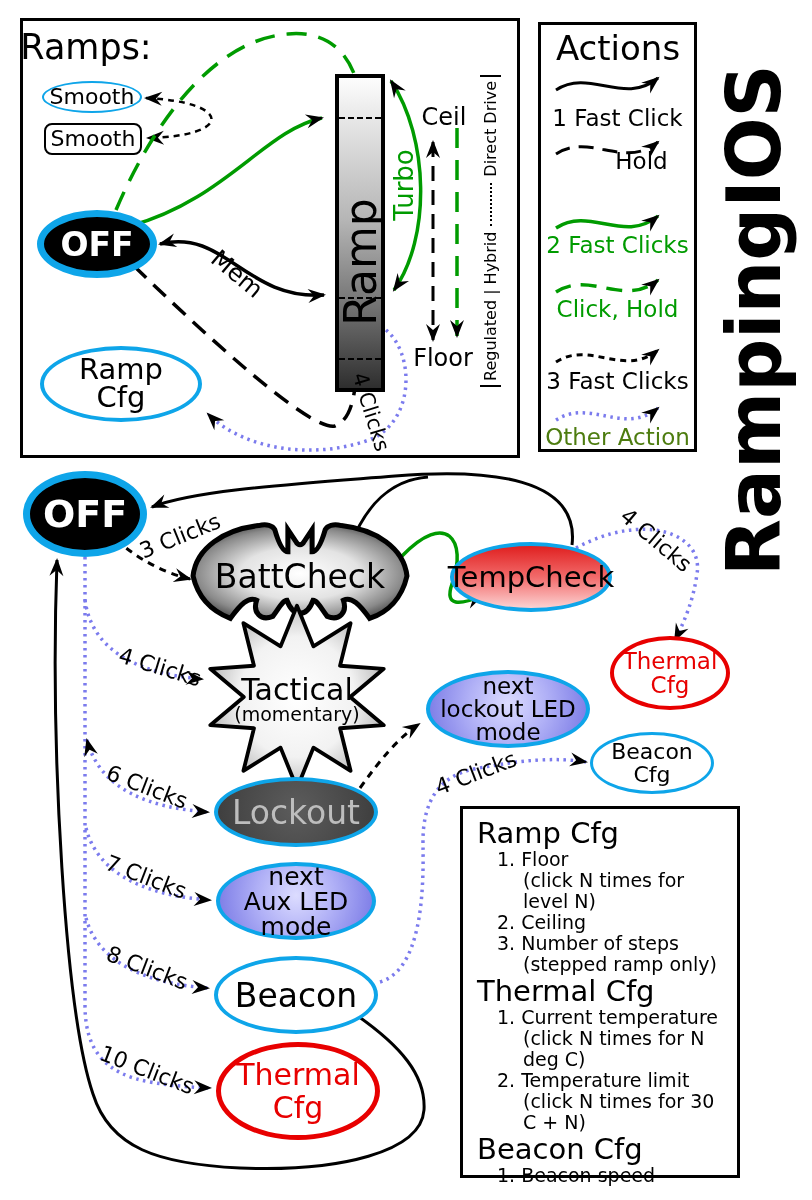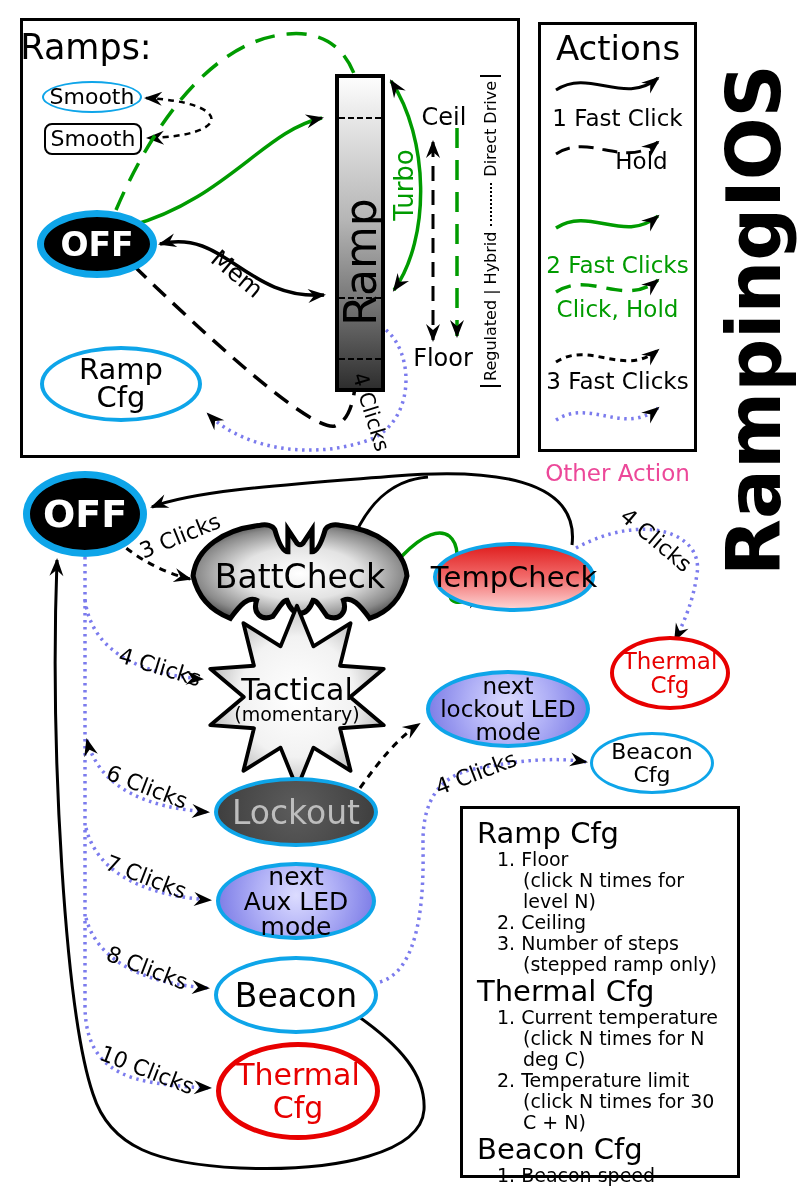--- a/index.html
+++ b/index.html
@@ -5,21 +5,21 @@
   html,body{margin:0;padding:0;background:#fff;}
   #canvas{position:relative;width:812px;height:1200px;background:#fff;overflow:hidden;
           font-family:"DejaVu Sans","Liberation Sans",sans-serif;color:#000;}
   .panel{position:absolute;border:3px solid #000;background:transparent;z-index:2;box-sizing:border-box;}
   #wires{position:absolute;left:0;top:0;z-index:1;}
   .node{position:absolute;display:flex;flex-direction:column;align-items:center;justify-content:center;
         box-sizing:border-box;z-index:3;line-height:1;text-align:center;background:#fff;}
   .ellipse{border:7px solid #0ea5e9;border-radius:50%;}
   .lbl{position:absolute;white-space:nowrap;z-index:2;transform:translate(-50%,-50%);}
   .green{color:#009b00;}
-  .blue{color:#ec4899;margin-top:36px;}
+  .blue{color:#4d7c0f;}
   .shape-wrap{position:absolute;z-index:3;}
   .shape-text{position:absolute;z-index:4;display:flex;flex-direction:column;
               justify-content:center;text-align:center;line-height:1;}
   
   #ramp-bar{position:absolute;left:335px;top:74px;width:50px;height:318px;border:4px solid #000;
             box-sizing:border-box;z-index:2;
             background:linear-gradient(180deg,#fdfdfd 0%,#e6e6e6 14%,#b5b5b5 46%,#6d6d6d 76%,#2e2e2e 100%);}
   .bar-dash{position:absolute;left:0;width:100%;border-top:2px dashed #000;}
   
   #dd-bracket{position:absolute;left:480px;top:387px;width:312px;height:21px;
@@ -118,21 +118,21 @@
   <div class="act-label" style="top:105px;">1 Fast Click</div>
 
   <svg class="act-arrow" style="top:130px;" viewBox="0 0 130 34">
     <path d="M 4,24 C 38,2 72,40 106,12" fill="none" stroke="#000" stroke-width="3" stroke-dasharray="15 9" marker-end="url(#ah)"></path>
   </svg>
   <div class="act-label" style="top:148px;margin-left:24px;">Hold</div>
 
   <svg class="act-arrow" style="top:204px;" viewBox="0 0 130 34">
     <path d="M 4,24 C 38,2 72,40 106,12" fill="none" stroke="#009b00" stroke-width="3.5" marker-end="url(#ah)"></path>
   </svg>
-  <div class="act-label green" style="top:252px;">2 Fast Clicks</div>
+  <div class="act-label green" style="top:232px;">2 Fast Clicks</div>
 
   <svg class="act-arrow" style="top:268px;" viewBox="0 0 130 34">
     <path d="M 4,24 C 38,2 72,40 106,12" fill="none" stroke="#009b00" stroke-width="3.5" stroke-dasharray="16 10" marker-end="url(#ah)"></path>
   </svg>
   <div class="act-label green" style="top:296px;">Click, Hold</div>
 
   <svg class="act-arrow" style="top:338px;" viewBox="0 0 130 34">
     <path d="M 4,24 C 38,2 72,40 106,12" fill="none" stroke="#000" stroke-width="3" stroke-dasharray="6 5" marker-end="url(#ah)"></path>
   </svg>
   <div class="act-label" style="top:368px;">3 Fast Clicks</div>
@@ -161,21 +161,21 @@
     <path d="M 5,62 C 8,34 36,16 70,12 C 78,10 84,12 86,16 C 90,30 94,38 99,38 L 99,16 L 107,28
              C 109,32 113,32 115,28 L 123,16 L 123,38 C 128,38 132,30 136,16 C 138,12 144,10 152,12
              C 186,16 214,34 217,62 C 212,84 198,98 180,104 C 170,90 162,82 154,86 C 158,98 150,107 138,102
              C 132,94 128,86 124,86 C 121,94 116,99 111,99 C 106,99 101,94 98,86 C 94,86 90,94 84,102
              C 72,107 64,98 68,86 C 60,82 52,90 42,104 C 24,97 10,84 5,62 Z" fill="url(#batGrad)" stroke="#000" stroke-width="5"></path>
   </svg>
   <div class="shape-text" style="left:200px;top:558px;width:200px;height:36px;font-size:33px;z-index:4;">
     <span>BattCheck</span>
   </div>
 
-  <div class="node ellipse" style="left:433px;top:542px;width:162px;height:70px;border-width:4px;font-size:29px;
+  <div class="node ellipse" style="left:450px;top:542px;width:162px;height:70px;border-width:4px;font-size:29px;
               background:linear-gradient(180deg,#e02020 0%,#f26a6a 50%,#fcd2d2 100%);">
     <span>TempCheck</span>
   </div>
 
   <div class="node ellipse" style="left:610px;top:636px;width:120px;height:74px;border:4px solid #e80000;color:#e80000;font-size:23px;line-height:1.05;">
     <span>Thermal</span>
     <span>Cfg</span>
   </div>
 
   <svg class="shape-wrap" style="left:202px;top:602px;" width="190" height="190" viewBox="0 0 200 200">

